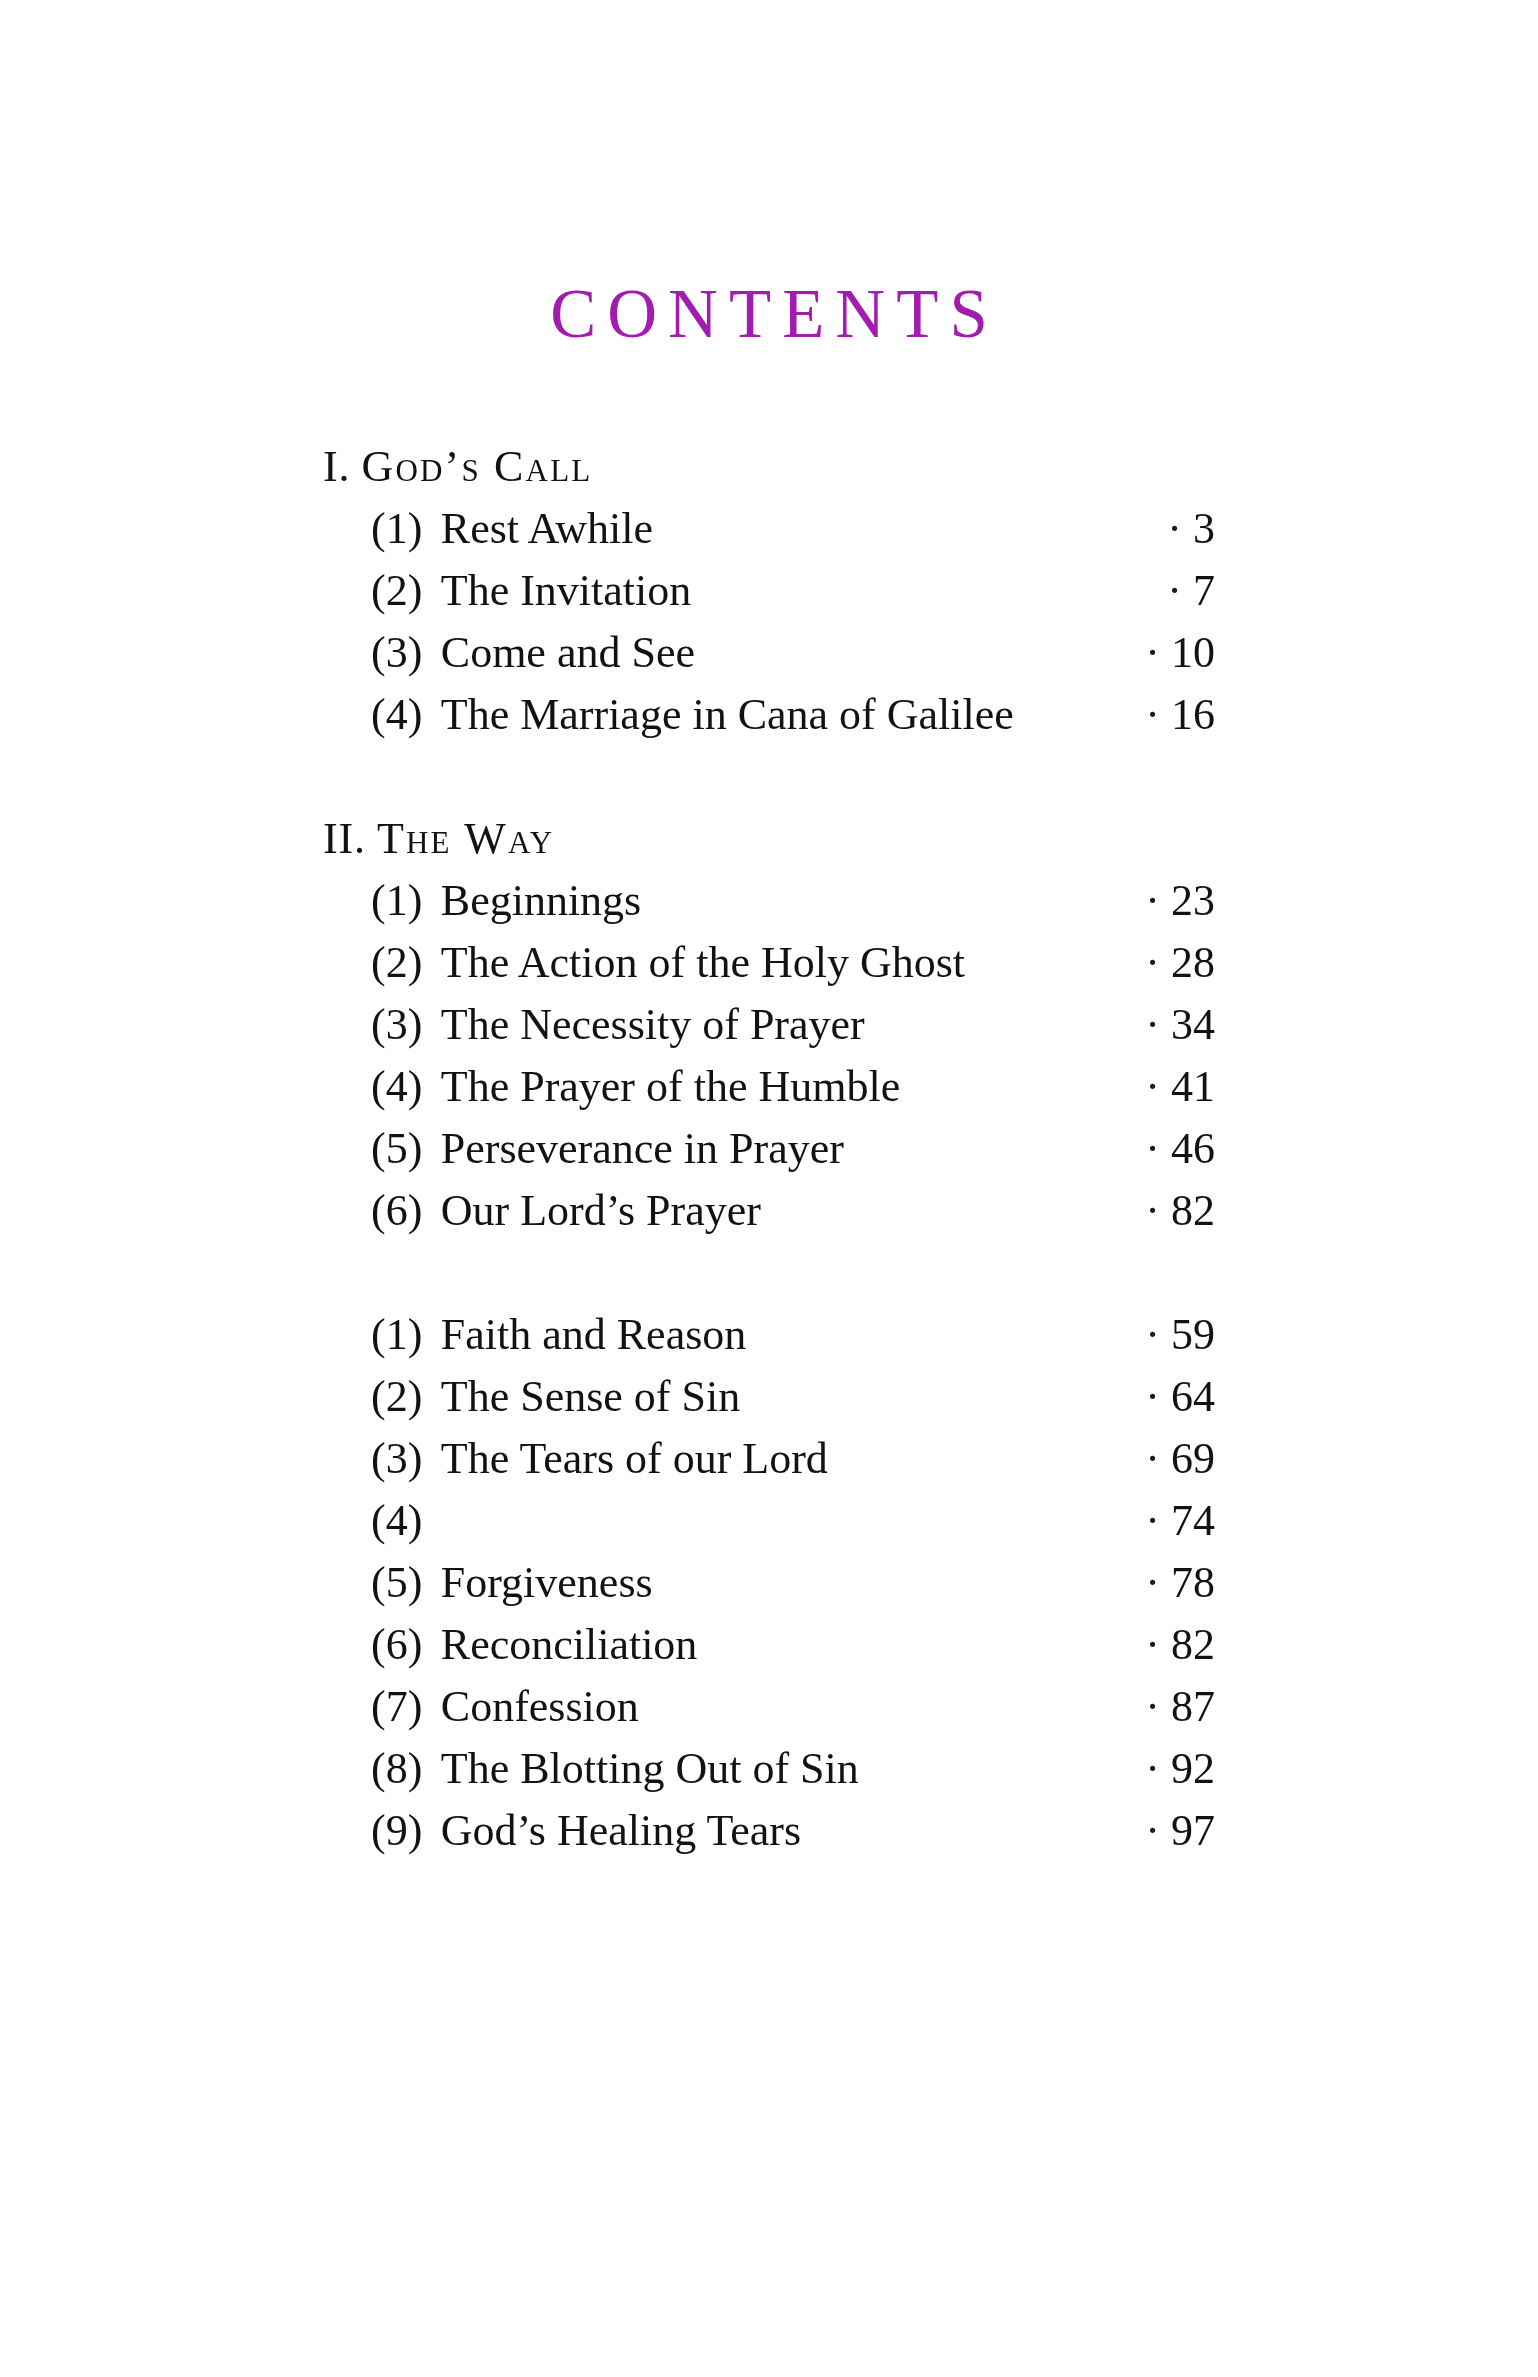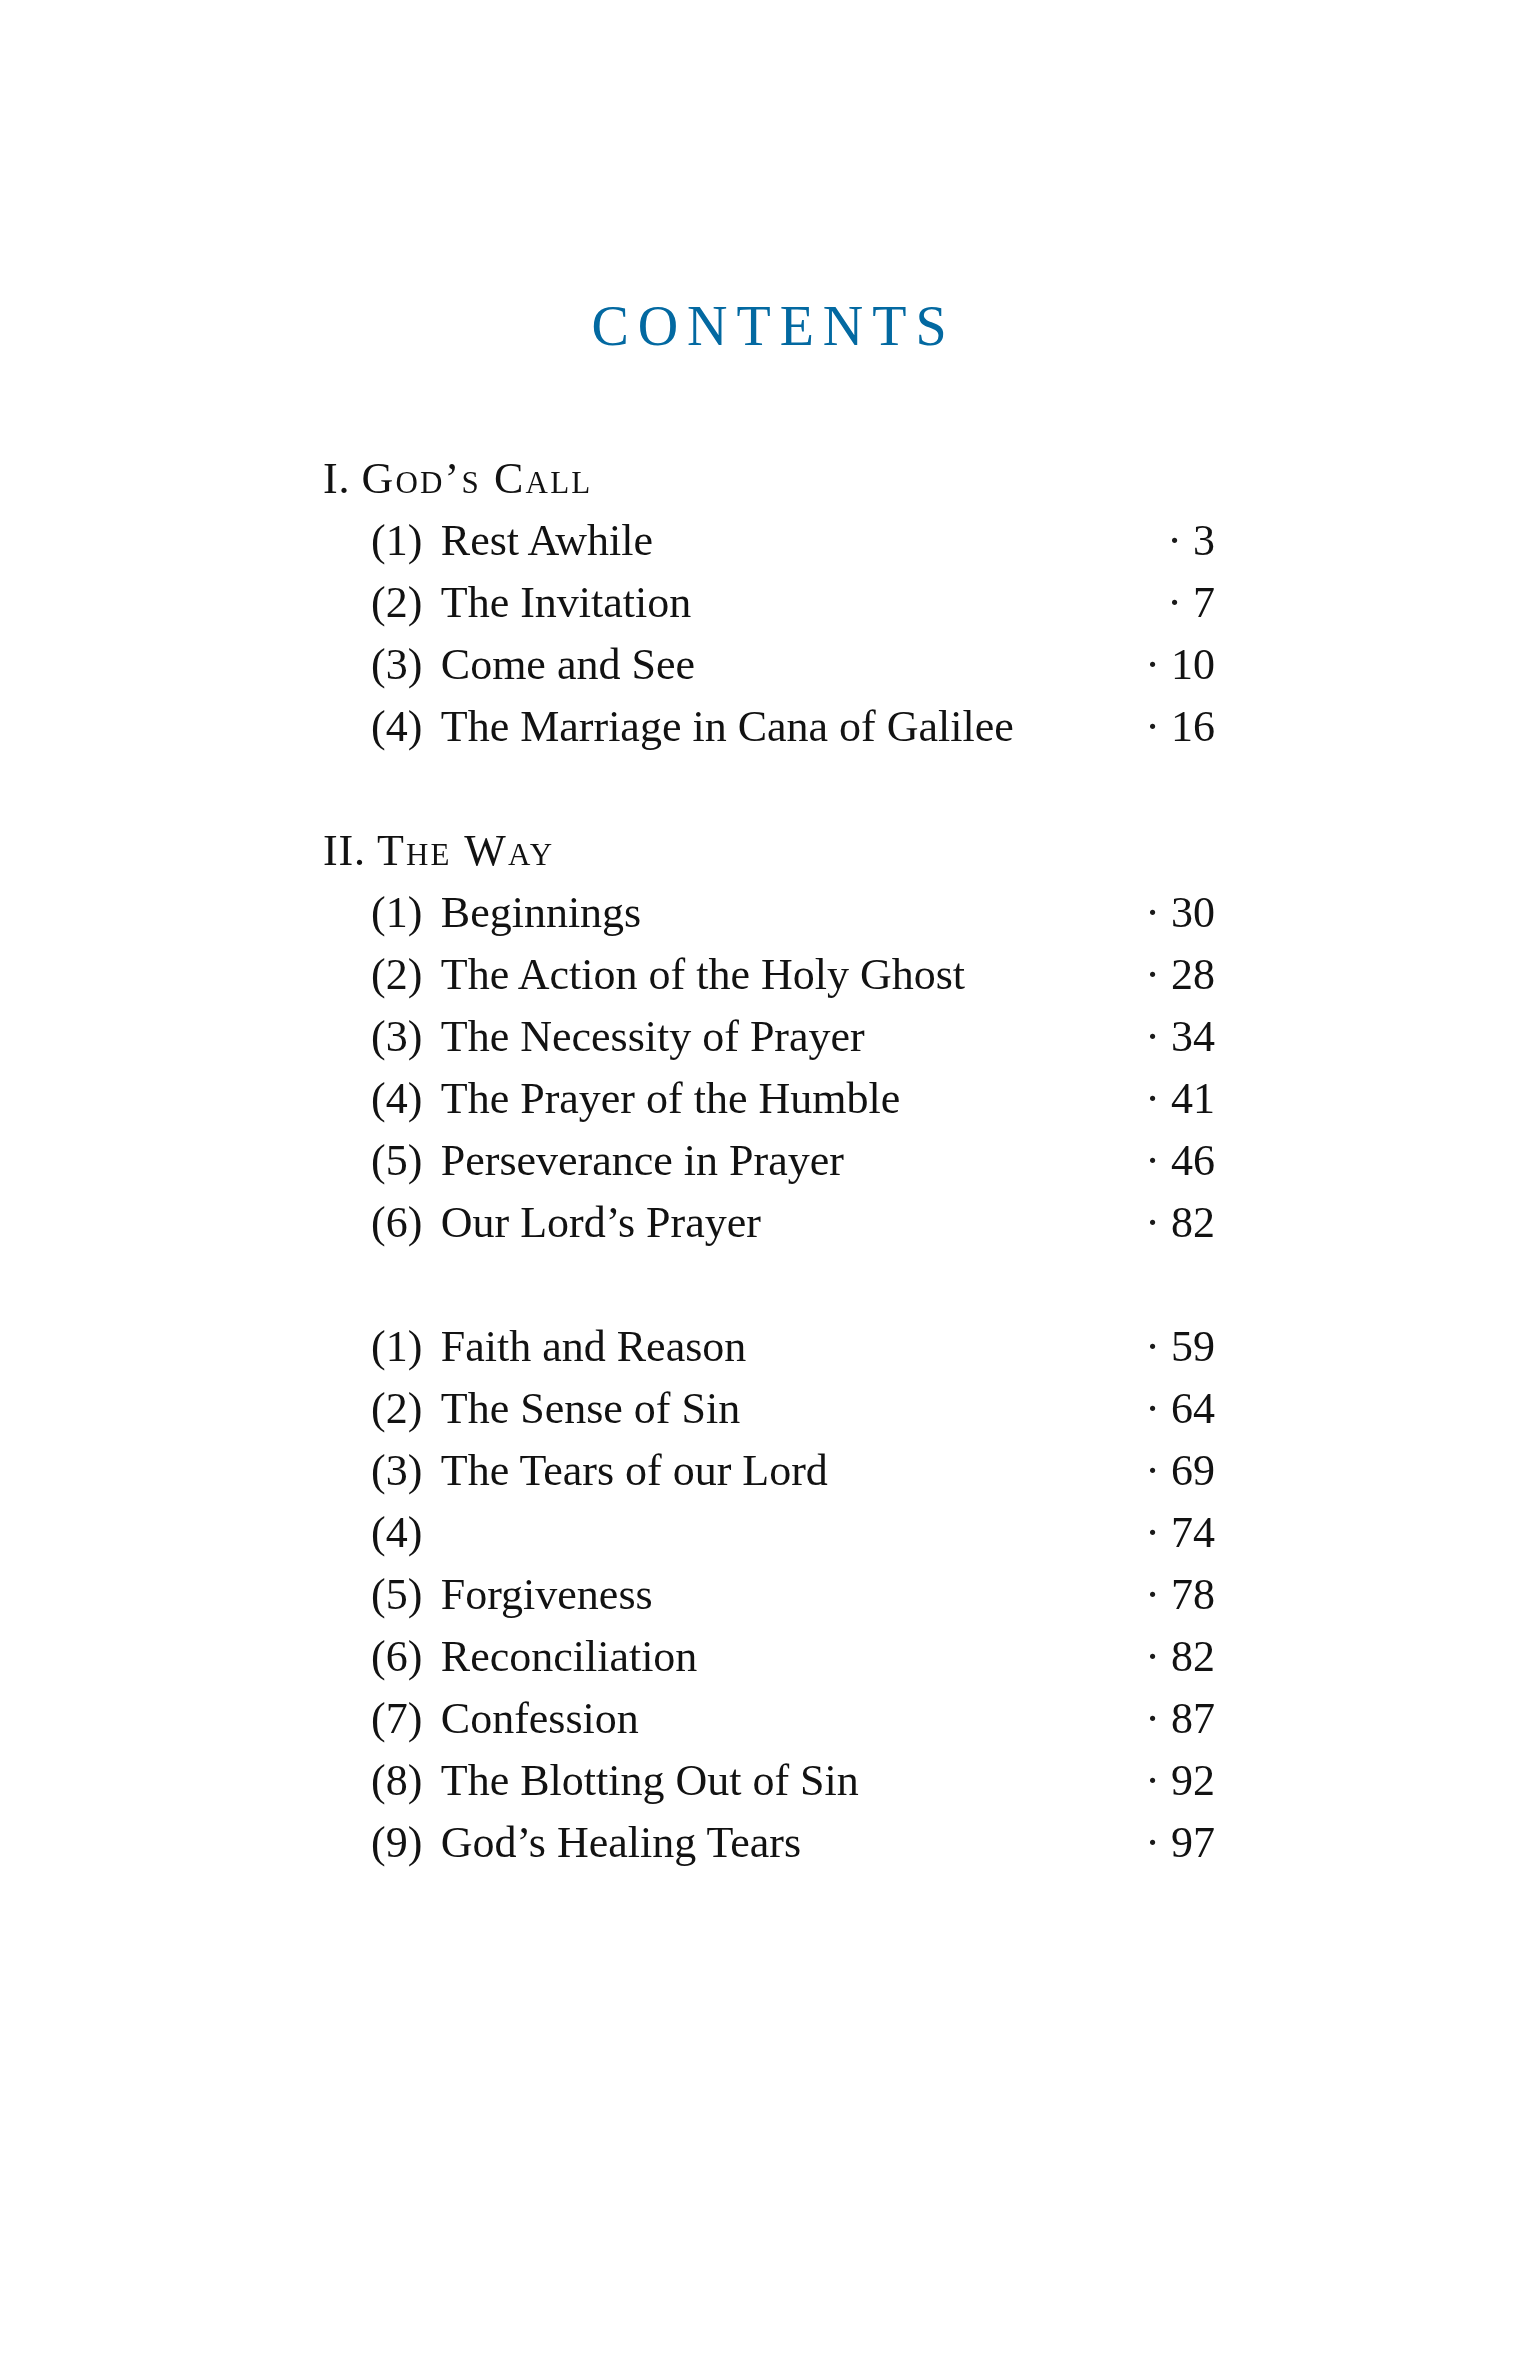--- a/index.html
+++ b/index.html
@@ -15,29 +15,29 @@
     font-family: "Liberation Serif", "DejaVu Serif", serif;
     color: #121212;
     -webkit-font-smoothing: antialiased;
   }
   .page {
     width: 1538px;
     height: 2377px;
     background: #ffffff;
   }
   h1.page-title {
-    margin: 15px;
+    margin: 3px;
     padding-top: 276px;
     text-align: center;
     font-weight: normal;
-    font-size: 56px;
+    font-size: 69px;
     line-height: 71px;
     letter-spacing: 0.16em;
     text-indent: 0.16em; 
-    color: #0369a1;
+    color: #a21caf;
   }
   .toc {
     margin-top: 86px;
     margin-left: 323px;
     width: 892px;
   }
   section.toc-section { margin: 0; }
   section.toc-section + section.toc-section { margin-top: 62px; }
   .sec-heading {
     font-size: 44px;
@@ -98,21 +98,21 @@
           <span class="page-no"><span class="dot">·</span> <span class="num">16</span></span>
         </div>
 </section>
 
   <section class="toc-section">
     <div class="sec-heading"><span class="sec-numeral">II.</span> <span class="sec-title">The Way</span></div>
 
   <div class="row">
           <span class="entry-label">(1)</span>
           <span class="entry-title">Beginnings</span>
-          <span class="page-no"><span class="dot">·</span> <span class="num">30</span></span>
+          <span class="page-no"><span class="dot">·</span> <span class="num">23</span></span>
         </div>
 
   <div class="row">
           <span class="entry-label">(2)</span>
           <span class="entry-title">The Action of the Holy Ghost</span>
           <span class="page-no"><span class="dot">·</span> <span class="num">28</span></span>
         </div>
 
   <div class="row">
           <span class="entry-label">(3)</span>

